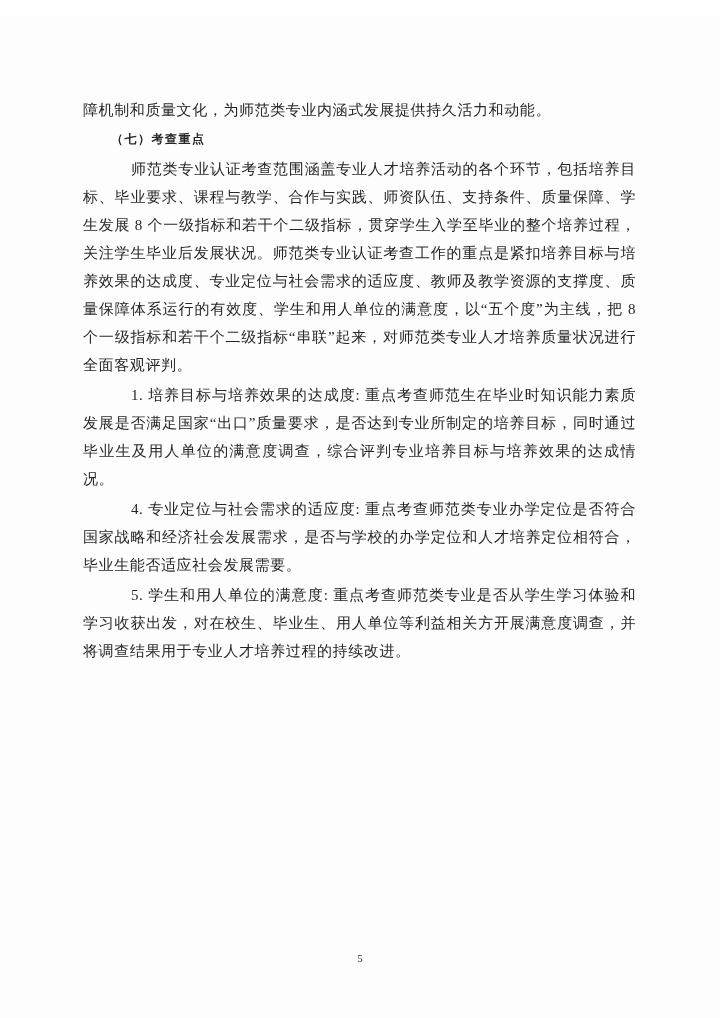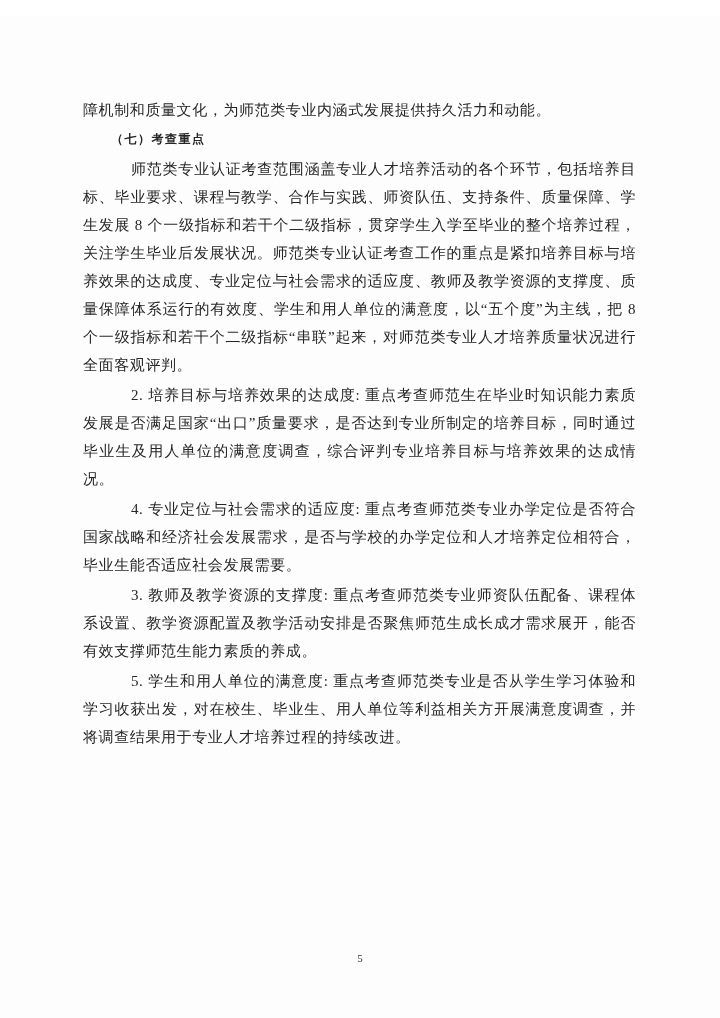--- a/index.html
+++ b/index.html
@@ -58,19 +58,18 @@
   }
 </style>
 </head>
 <body>
 
 <div class="page">
   <div class="content">
     <p class="continuation">障机制和质量文化，为师范类专业内涵式发展提供持久活力和动能。</p>
     <p class="heading">（七）考查重点</p>
     <p class="body-para">师范类专业认证考查范围涵盖专业人才培养活动的各个环节，包括培养目标、毕业要求、课程与教学、合作与实践、师资队伍、支持条件、质量保障、学生发展 8 个一级指标和若干个二级指标，贯穿学生入学至毕业的整个培养过程，关注学生毕业后发展状况。师范类专业认证考查工作的重点是紧扣培养目标与培养效果的达成度、专业定位与社会需求的适应度、教师及教学资源的支撑度、质量保障体系运行的有效度、学生和用人单位的满意度，以“五个度”为主线，把 8 个一级指标和若干个二级指标“串联”起来，对师范类专业人才培养质量状况进行全面客观评判。</p>
-    <p class="body-para">2. 培养目标与培养效果的达成度: 重点考查师范生在毕业时知识能力素质发展是否满足国家“出口”质量要求，是否达到专业所制定的培养目标，同时通过毕业生及用人单位的满意度调查，综合评判专业培养目标与培养效果的达成情况。</p>
+    <p class="body-para">1. 培养目标与培养效果的达成度: 重点考查师范生在毕业时知识能力素质发展是否满足国家“出口”质量要求，是否达到专业所制定的培养目标，同时通过毕业生及用人单位的满意度调查，综合评判专业培养目标与培养效果的达成情况。</p>
     <p class="body-para">4. 专业定位与社会需求的适应度: 重点考查师范类专业办学定位是否符合国家战略和经济社会发展需求，是否与学校的办学定位和人才培养定位相符合，毕业生能否适应社会发展需要。</p>
-    <p class="body-para">3. 教师及教学资源的支撑度: 重点考查师范类专业师资队伍配备、课程体系设置、教学资源配置及教学活动安排是否聚焦师范生成长成才需求展开，能否有效支撑师范生能力素质的养成。</p>
     <p class="body-para">5. 学生和用人单位的满意度: 重点考查师范类专业是否从学生学习体验和学习收获出发，对在校生、毕业生、用人单位等利益相关方开展满意度调查，并将调查结果用于专业人才培养过程的持续改进。</p>
   </div>
   <div class="page-number">5</div>
 </div>
 
 </body></html>

